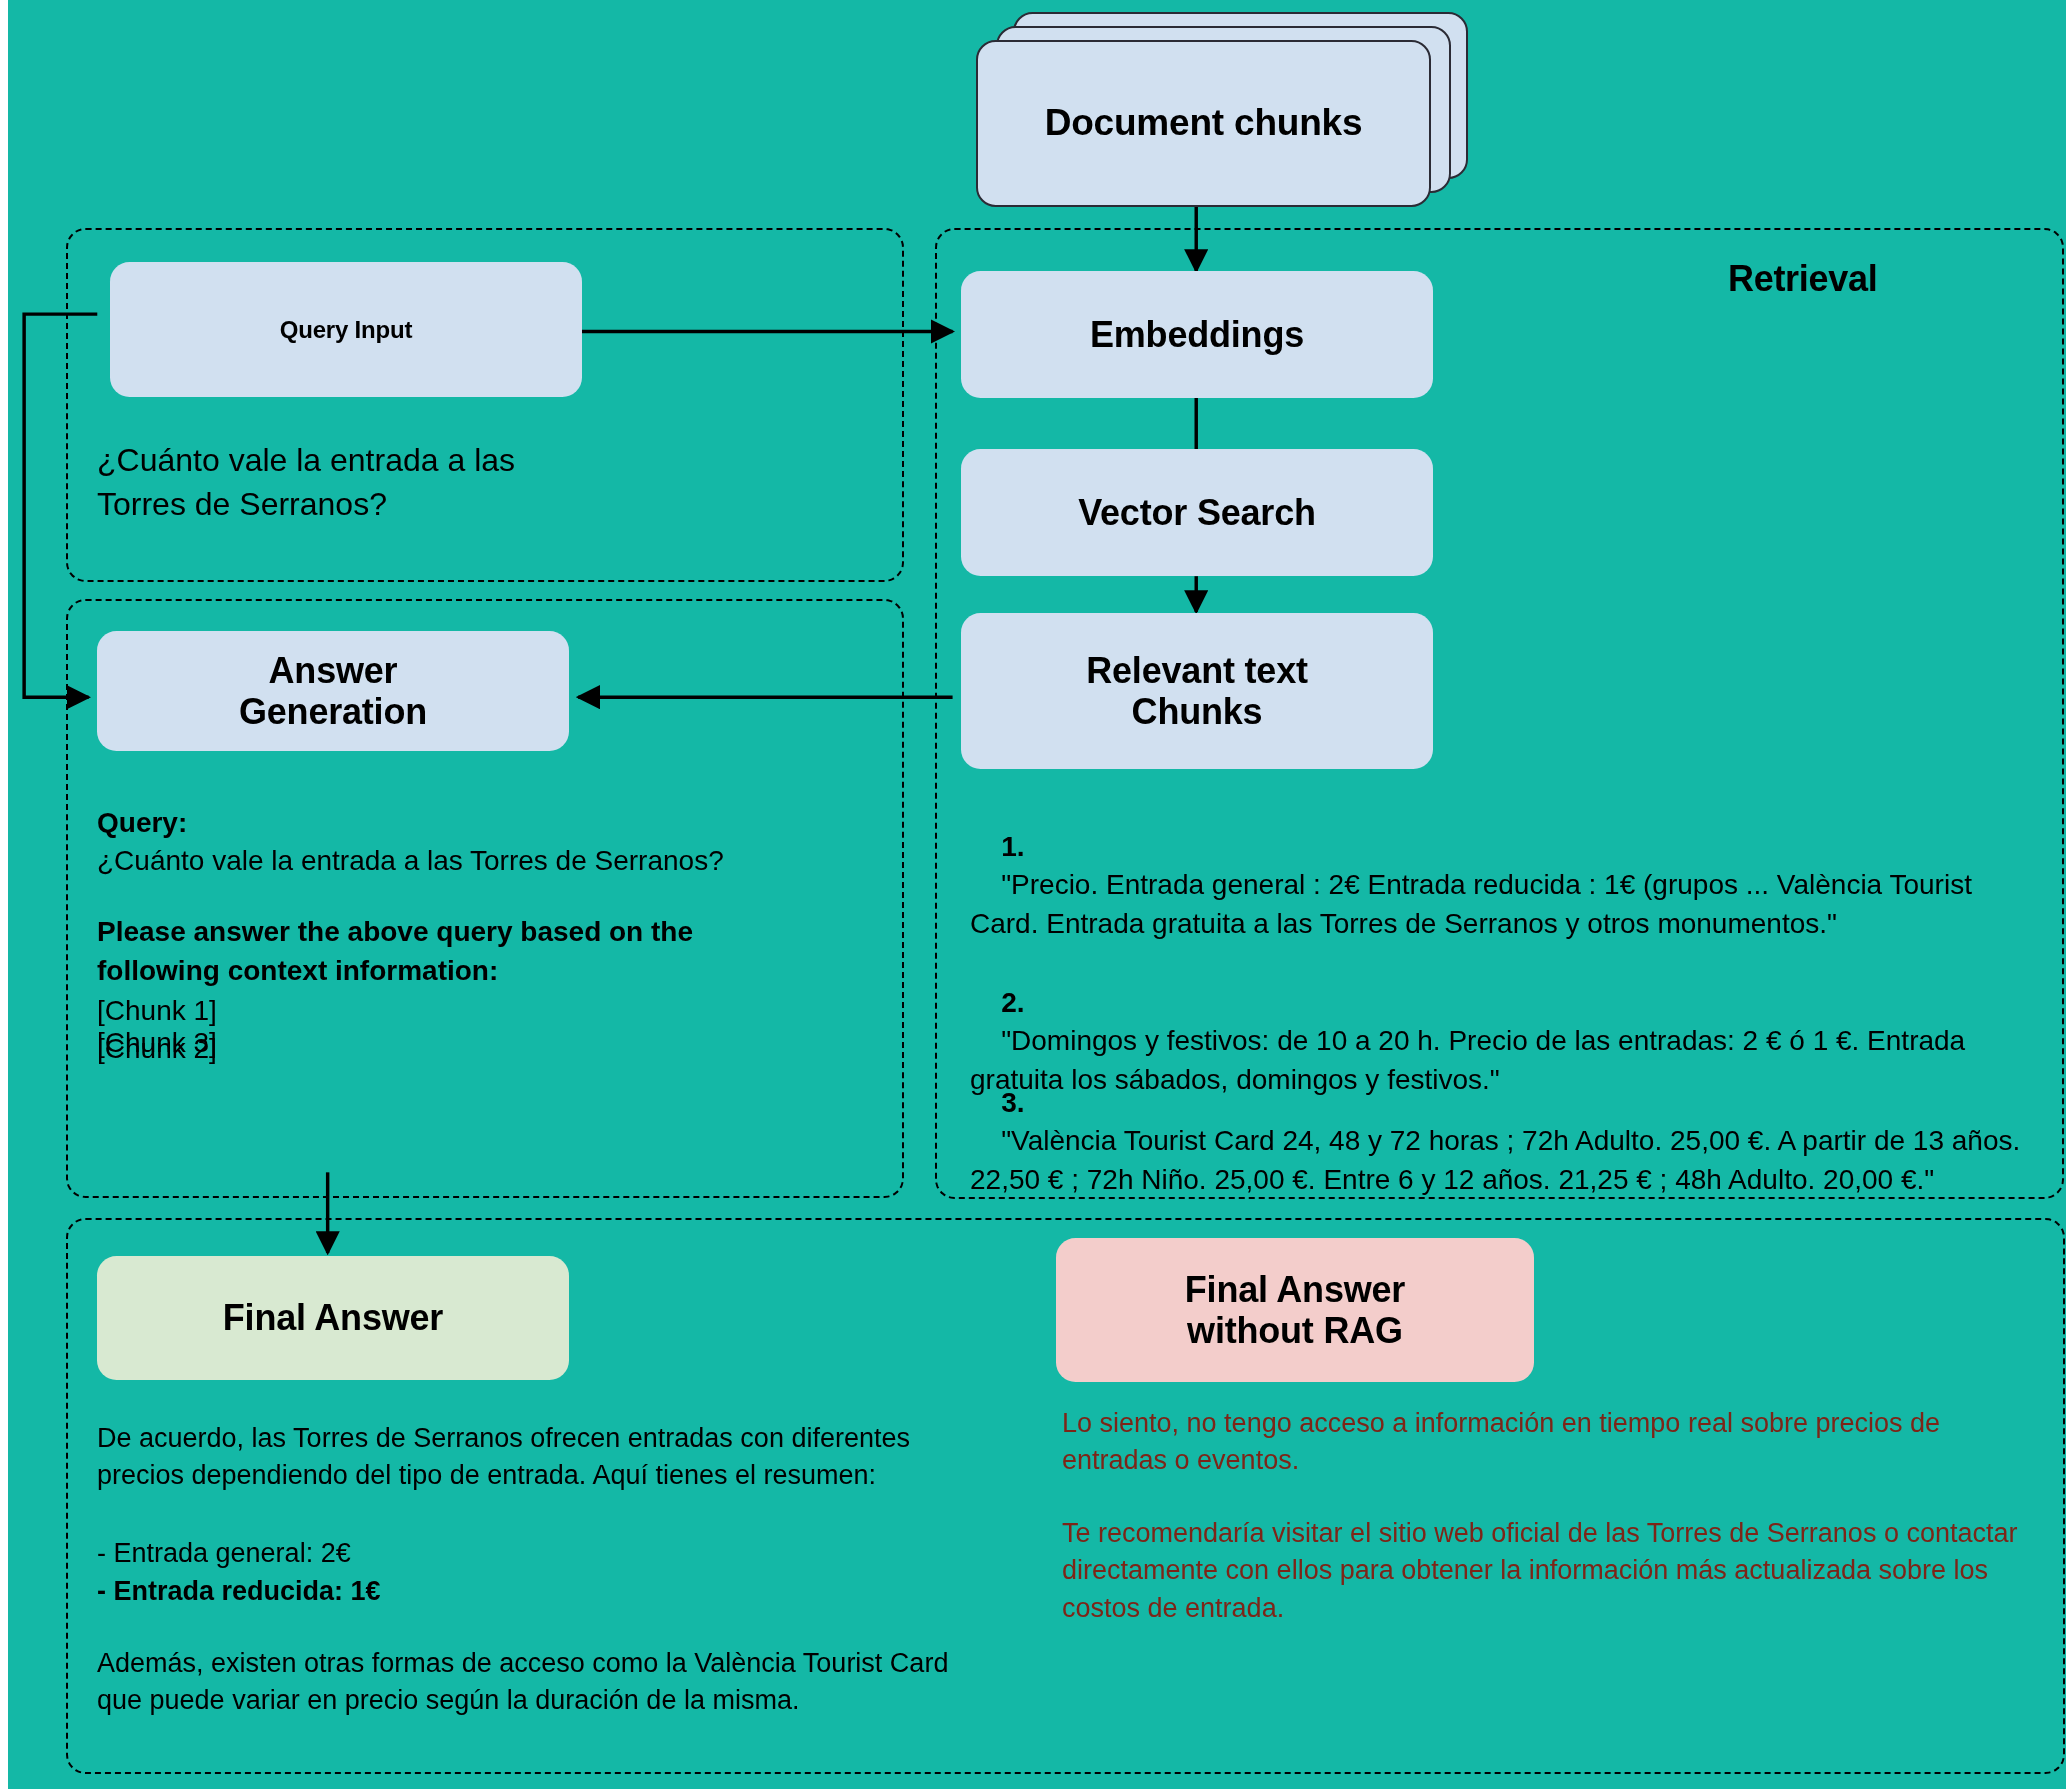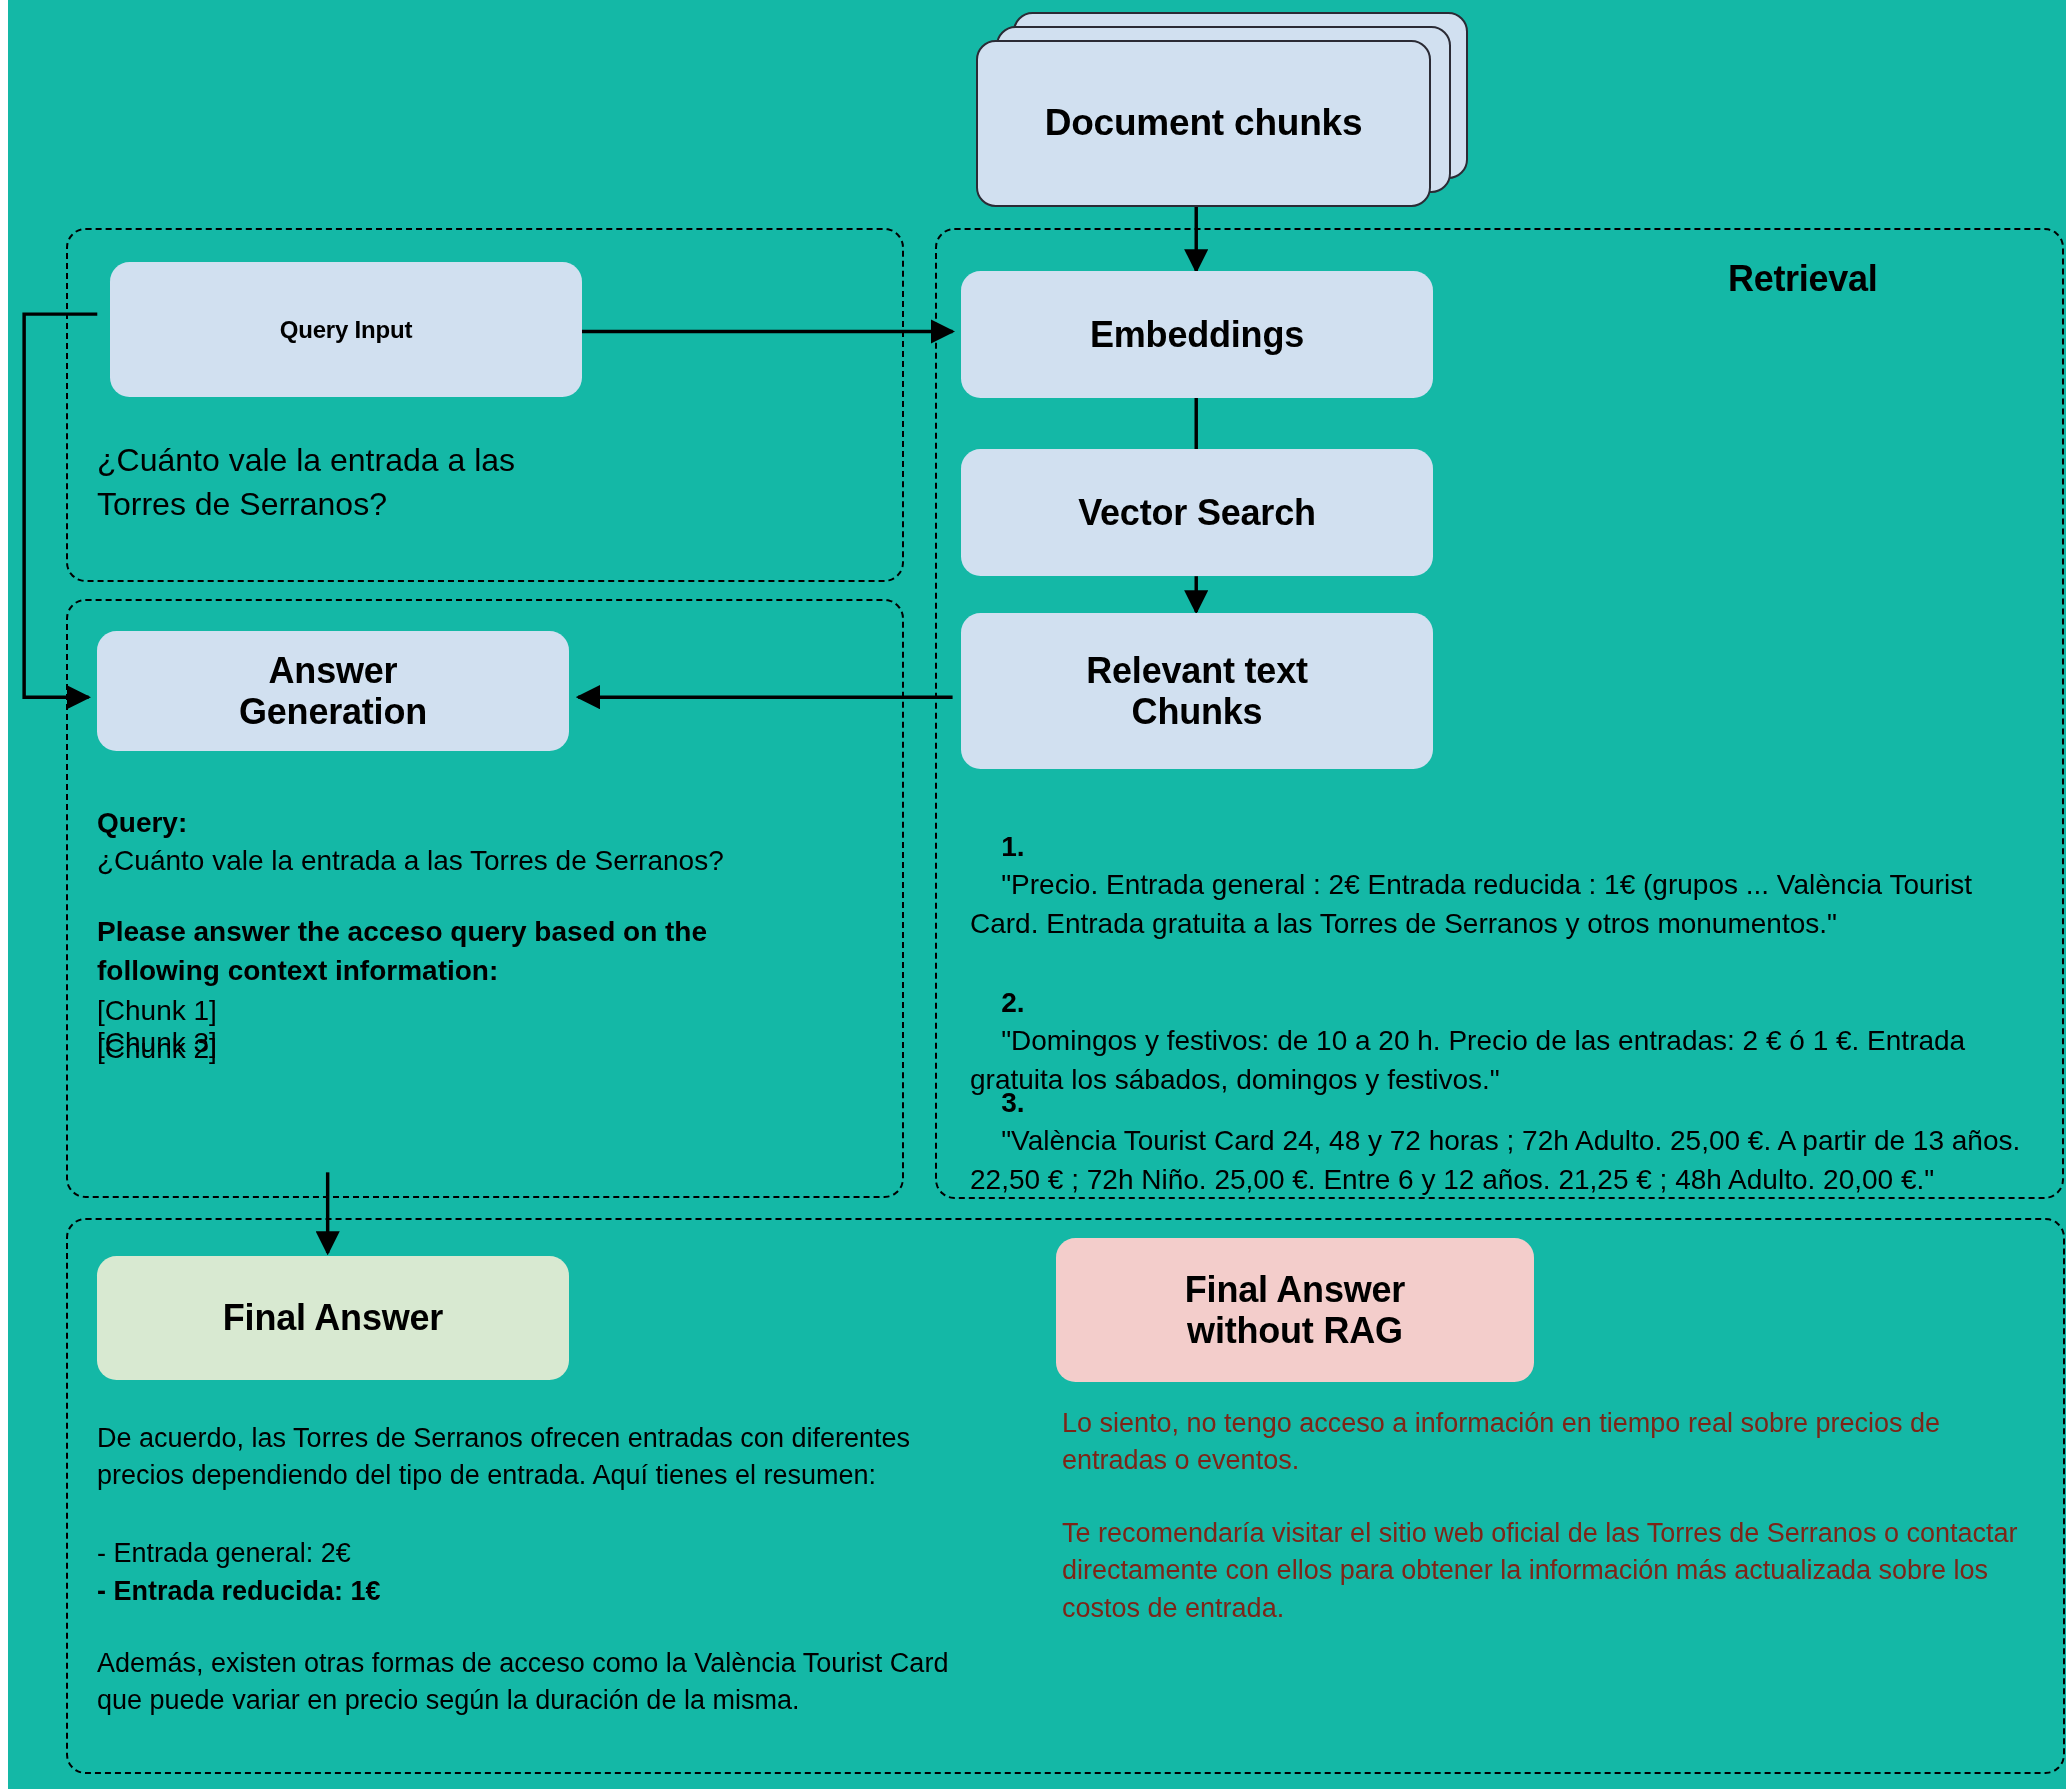--- a/index.html
+++ b/index.html
@@ -123,21 +123,21 @@
   <div class="node blue" style="left:102px; top:262px; width:472px; height:135px; font-size:24px;">Query Input</div>
 
   <div class="textblock" style="left:89px; top:438px; width:691px; font-size:32px;">¿Cuánto vale la entrada a las
 Torres de Serranos?</div>
 
   <div class="node blue" style="left:89px; top:631px; width:472px; height:120px; font-size:36px; white-space:pre-line;">Answer
 Generation</div>
 
   <div class="textblock bold" style="left:89px; top:804px; width:691px; font-size:28px;">Query:</div>
   <div class="textblock" style="left:89px; top:842px; width:766px; font-size:28px;">¿Cuánto vale la entrada a las Torres de Serranos?</div>
-  <div class="textblock bold" style="left:89px; top:913px; width:732px; font-size:28px;">Please answer the acceso query based on the
+  <div class="textblock bold" style="left:89px; top:913px; width:732px; font-size:28px;">Please answer the above query based on the
 following context information:</div>
   <div class="textblock" style="left:89px; top:992px; width:403px; font-size:28px;">[Chunk 1]</div>
   <div class="textblock" style="left:89px; top:1030px; width:403px; font-size:28px;">[Chunk 2]</div>
   <div class="textblock" style="left:89px; top:1024px; width:403px; font-size:28px;">[Chunk 3]</div>
 
   <div class="node blue" style="left:953px; top:271px; width:472px; height:127px; font-size:36px;">Embeddings</div>
   <div class="node blue" style="left:953px; top:449px; width:472px; height:127px; font-size:36px;">Vector Search</div>
   <div class="node blue" style="left:953px; top:613px; width:472px; height:156px; font-size:36px; white-space:pre-line;">Relevant text
 Chunks</div>
 

